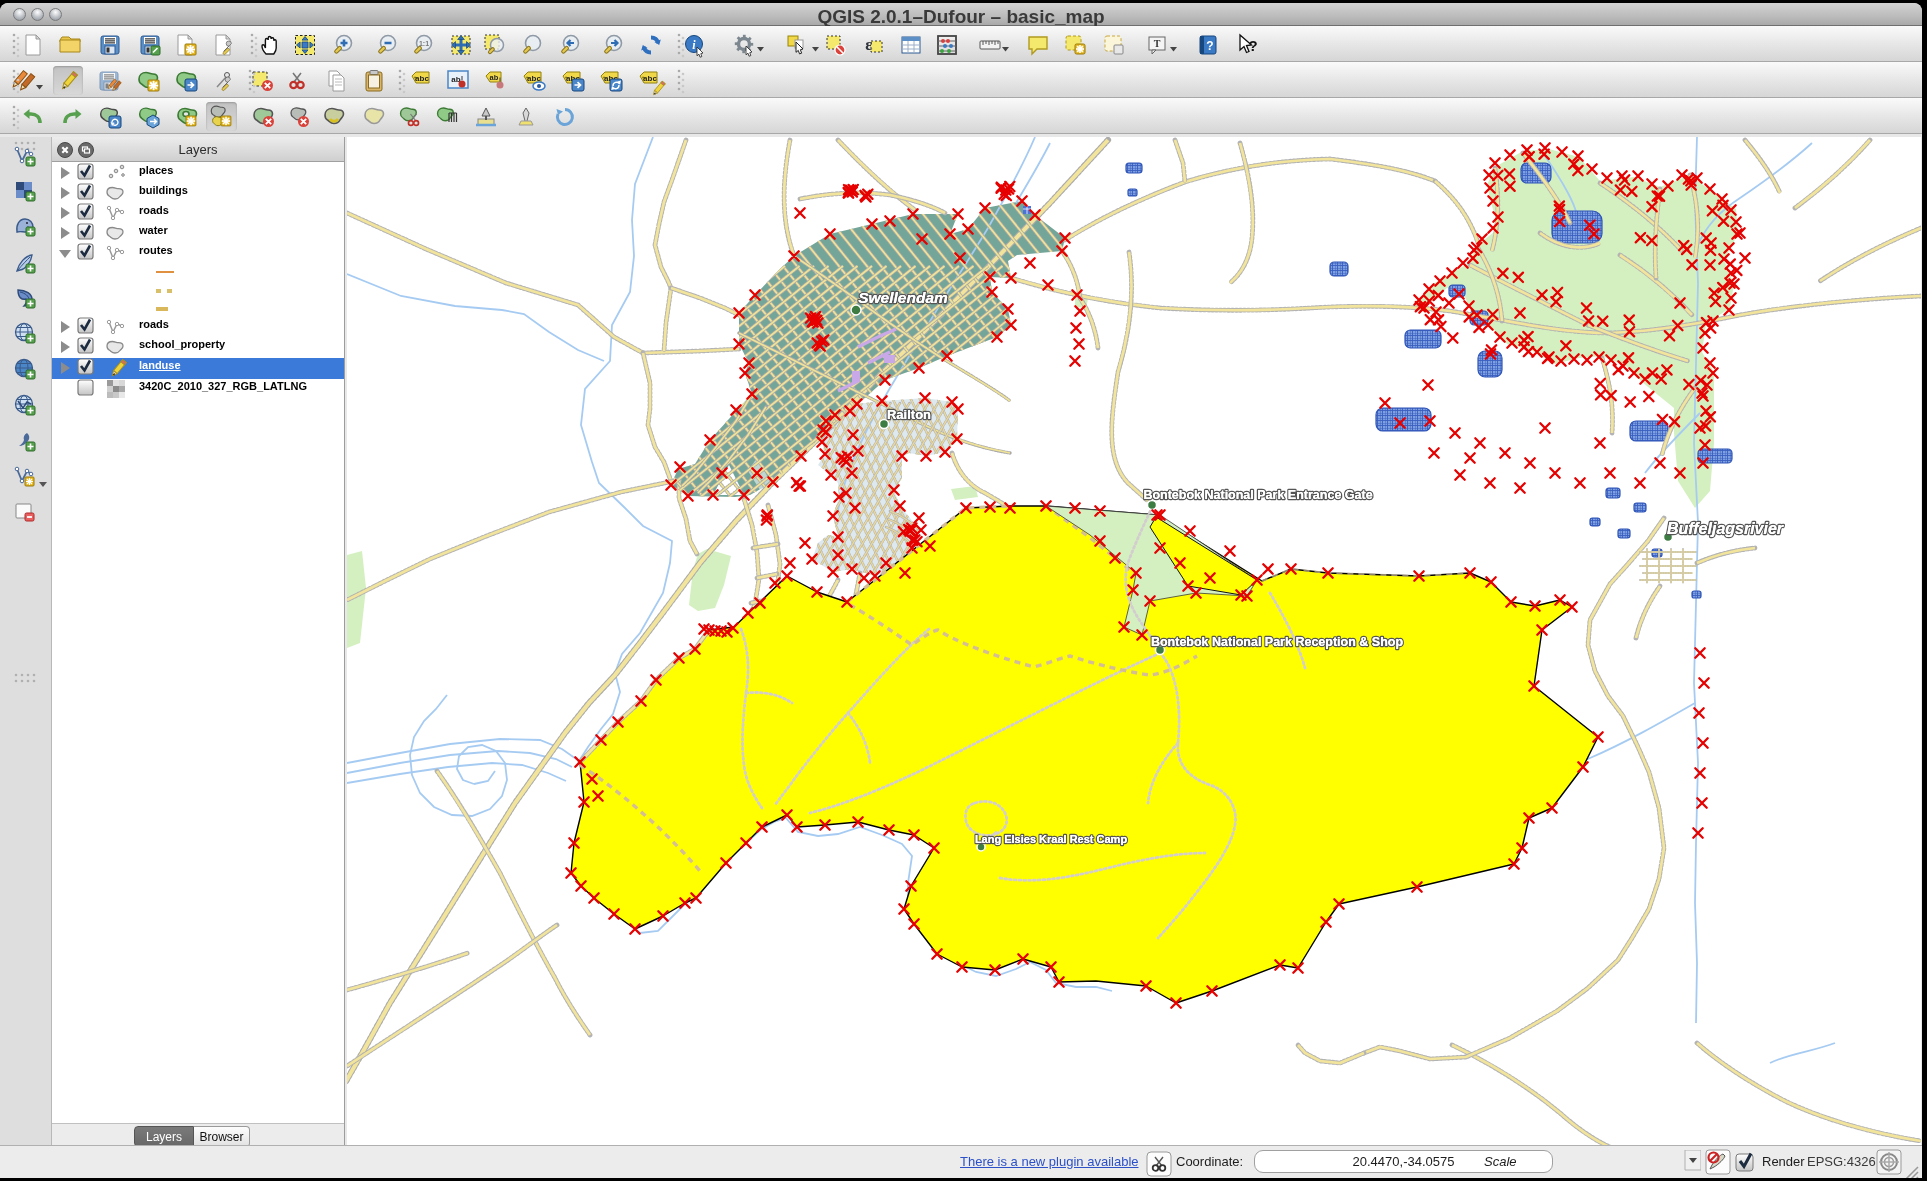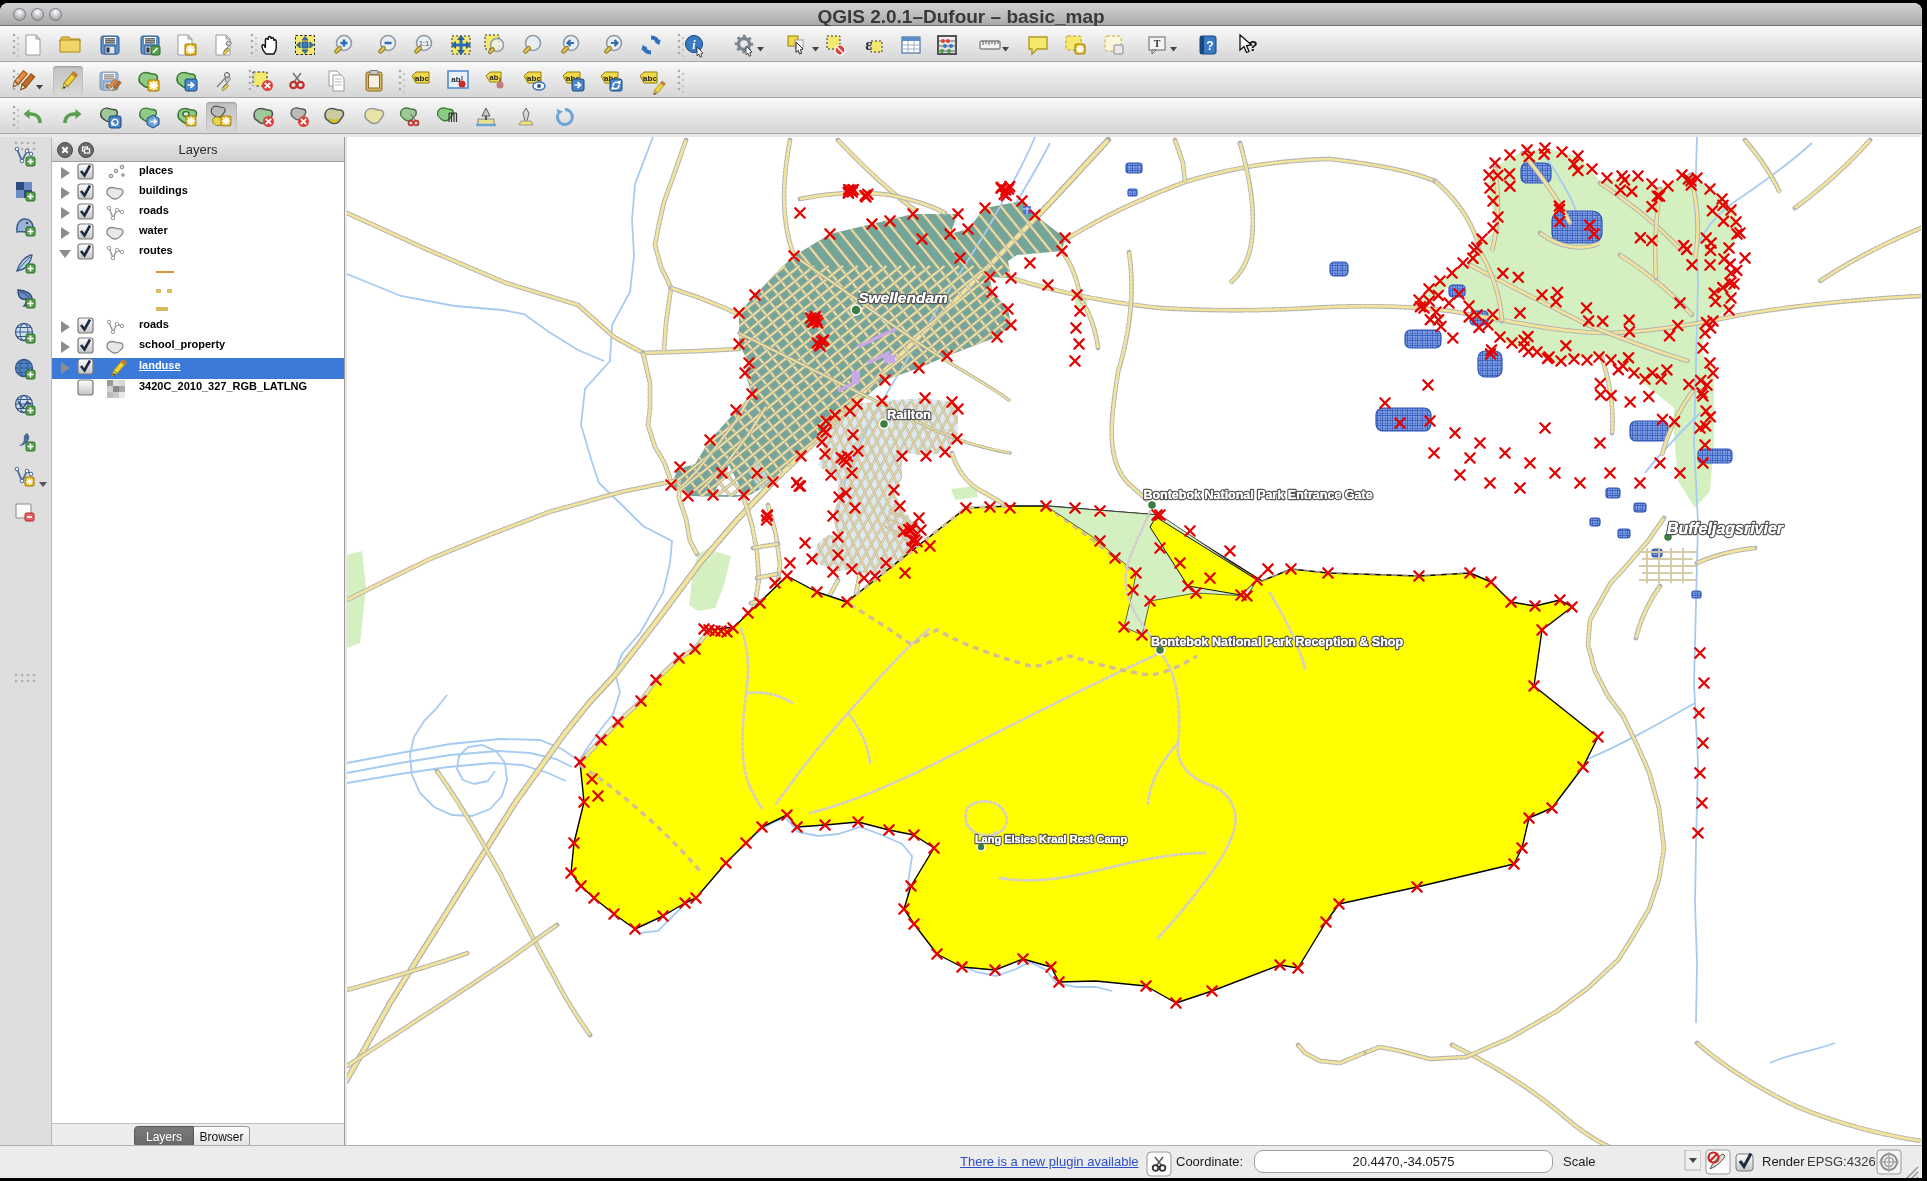--- a/index.html
+++ b/index.html
@@ -1806,21 +1806,21 @@
       <svg style="position:absolute;left:1146px;top:5px" width="26" height="26" viewBox="0 0 26 26">
         <rect x="1" y="1" width="24" height="24" rx="4" fill="#fcfcfc" stroke="#9a9a9a"></rect>
         <g transform="translate(3,2)">
           <path d="M6 4 l7 9 M14 4 l-7 9" stroke="#555" stroke-width="1.4"></path>
           <circle cx="6.5" cy="15" r="2.8" fill="none" stroke="#333" stroke-width="1.8"></circle>
           <circle cx="13.5" cy="15" r="2.8" fill="none" stroke="#333" stroke-width="1.8"></circle>
         </g>
       </svg>
       <span style="position:absolute;left:1176px;top:8px;">Coordinate:</span>
       <div style="position:absolute;left:1254px;top:4px;width:299px;height:23px;background:#fff;border:1px solid #a0a0a0;border-radius:9px;text-align:center;line-height:22px;">20.4470,-34.0575</div>
-      <span style="position:absolute;left:1563px;top:8px;">Scale</span>
+      <span style="position:absolute;left:1484px;top:8px;font-style:italic;">Scale</span>
       <div style="position:absolute;left:1603px;top:4px;width:97px;height:23px;background:#fff;border:1px solid #a0a0a0;border-radius:3px;line-height:22px;padding-left:6px;margin-top:32px;">1:19951</div>
       <svg style="position:absolute;left:1684px;top:4px" width="17" height="21" viewBox="0 0 17 21">
         <path d="M1 0 v20 M1 0 h16 v20 h-16" fill="#f0f0f0" stroke="#b0b0b0"></path>
         <path d="M5 8 h8 l-4 5 z" fill="#444"></path>
       </svg>
       <svg style="position:absolute;left:1705px;top:3px" width="26" height="26" viewBox="0 0 26 26">
         <rect x="1" y="1" width="24" height="24" rx="3" fill="#fcfcfc" stroke="#9a9a9a"></rect>
         <path d="M18 5 c-3 1 -8 6 -11 11 l-2 4 4 -2 c5 -3 10 -8 11 -11 z" fill="#d8d8c8" stroke="#555"></path>
         <circle cx="8.5" cy="8.5" r="5" fill="none" stroke="#cc2222" stroke-width="2.2"></circle>
         <path d="M5 12 l7 -7" stroke="#cc2222" stroke-width="2.2"></path>

